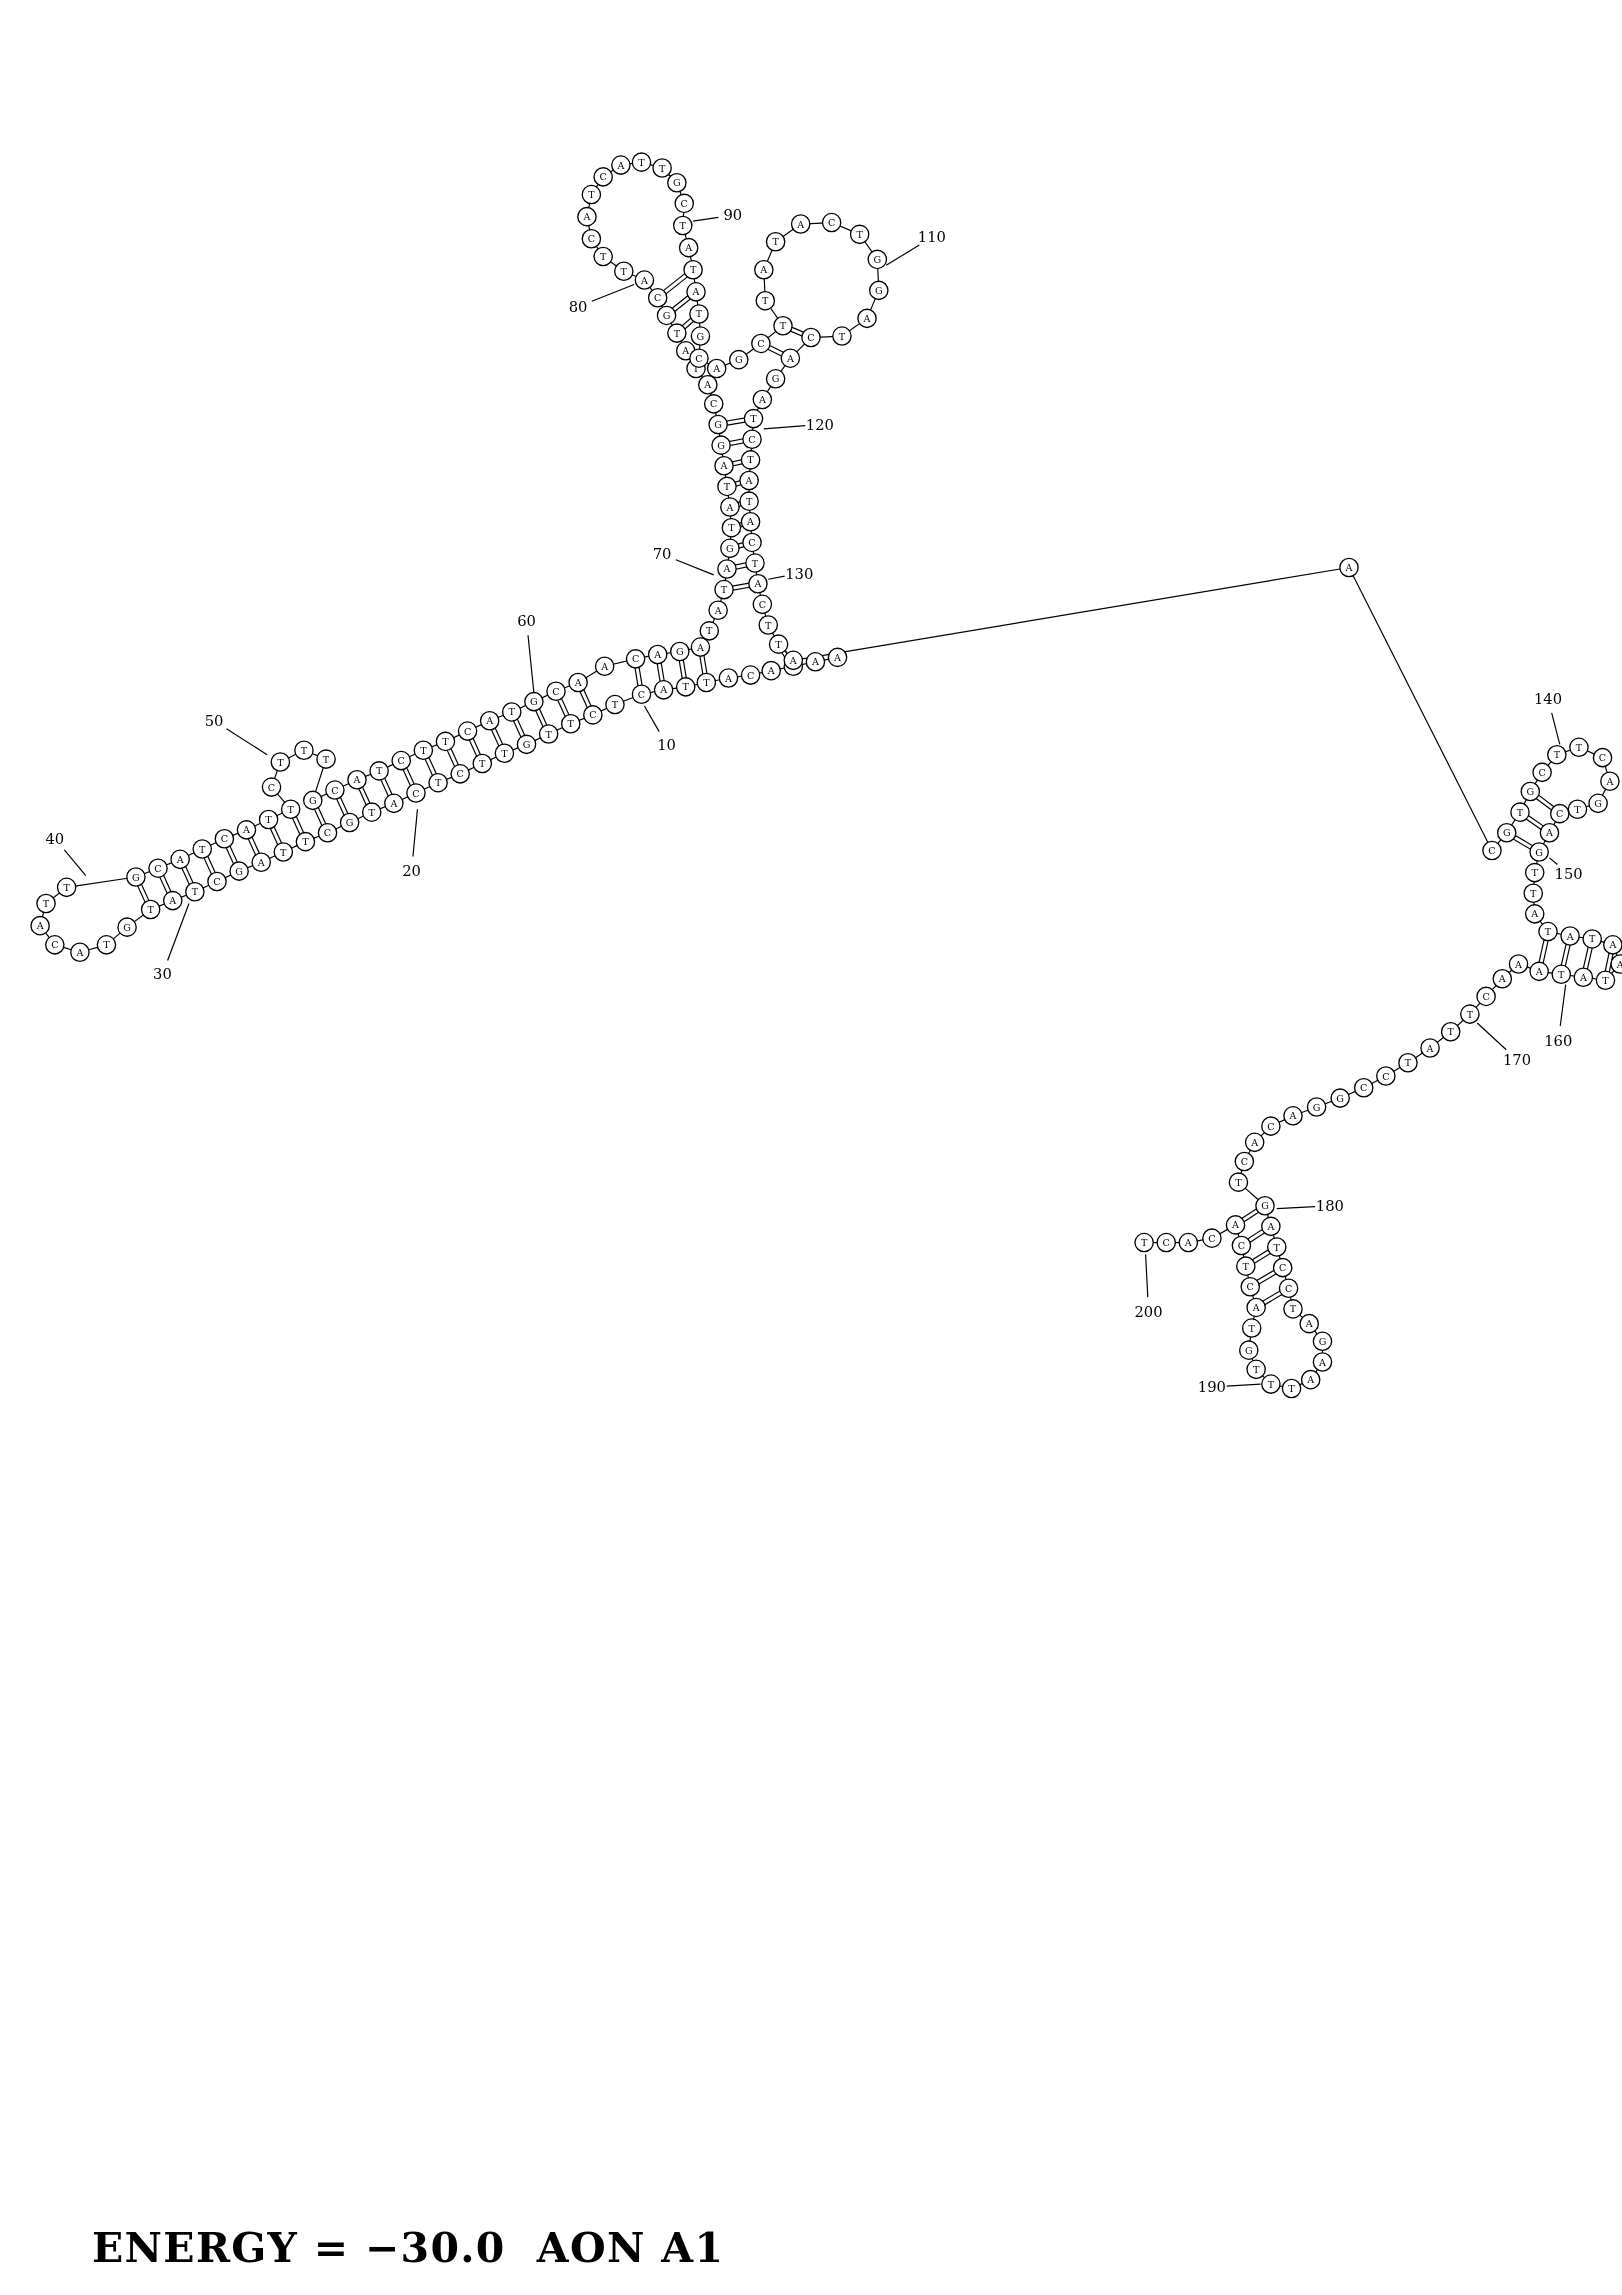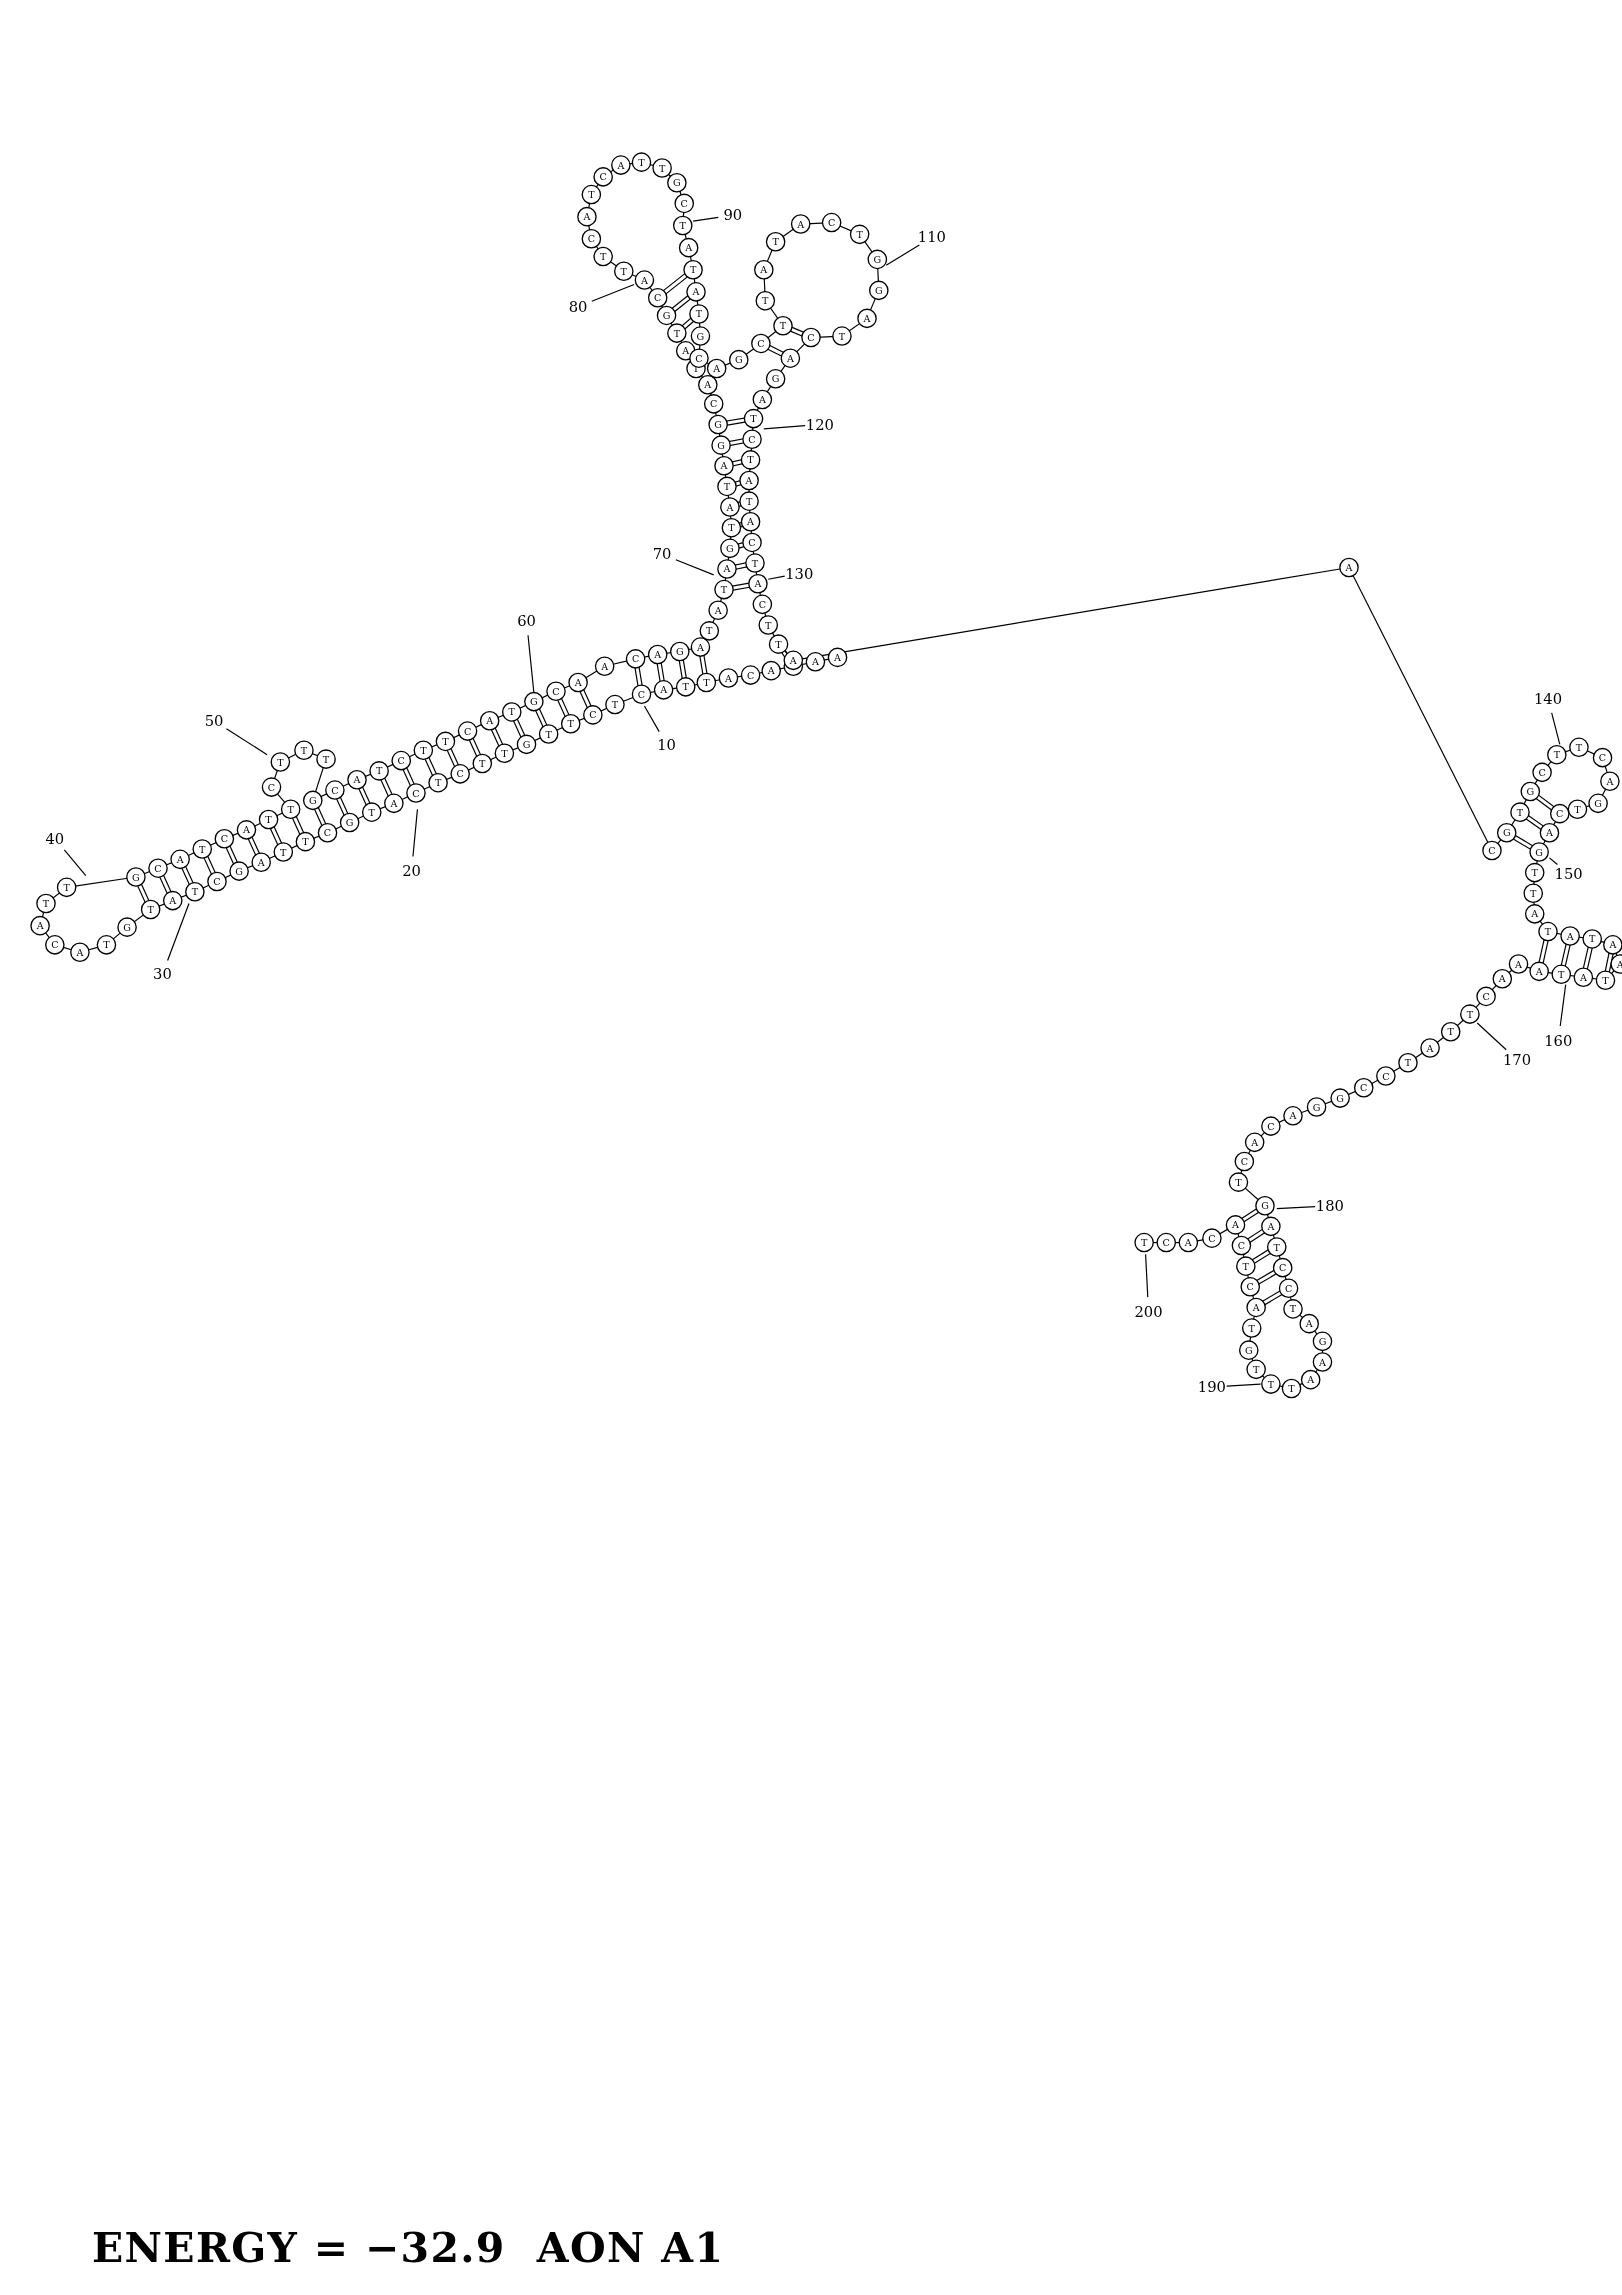--- a/index.html
+++ b/index.html
@@ -768,14 +768,14 @@
       <text x="1029" y="722.5" text-anchor="middle" font-size="10" fill="#000000" font-family="&quot;DejaVu Serif&quot;, serif">170</text>
       <line x1="892.0153964679458" y1="818.5547001962252" x2="866" y2="820" stroke="#000000" stroke-width="0.8"></line>
       <text x="902" y="821.5" text-anchor="middle" font-size="10" fill="#000000" font-family="&quot;DejaVu Serif&quot;, serif">180</text>
       <line x1="831.981684966312" y1="940.3950493959811" x2="855" y2="939" stroke="#000000" stroke-width="0.8"></line>
       <text x="822" y="944.5" text-anchor="middle" font-size="10" fill="#000000" font-family="&quot;DejaVu Serif&quot;, serif">190</text>
       <line x1="778.4878524802684" y1="880.0131233652342" x2="777" y2="851" stroke="#000000" stroke-width="0.8"></line>
       <text x="779" y="893.5" text-anchor="middle" font-size="10" fill="#000000" font-family="&quot;DejaVu Serif&quot;, serif">200</text>
     </svg>
 </div>
 
-<div id="energy-caption">ENERGY = −32.9  AON A1</div>
+<div id="energy-caption">ENERGY = −30.0  AON A1</div>
 
 
 </body></html>

